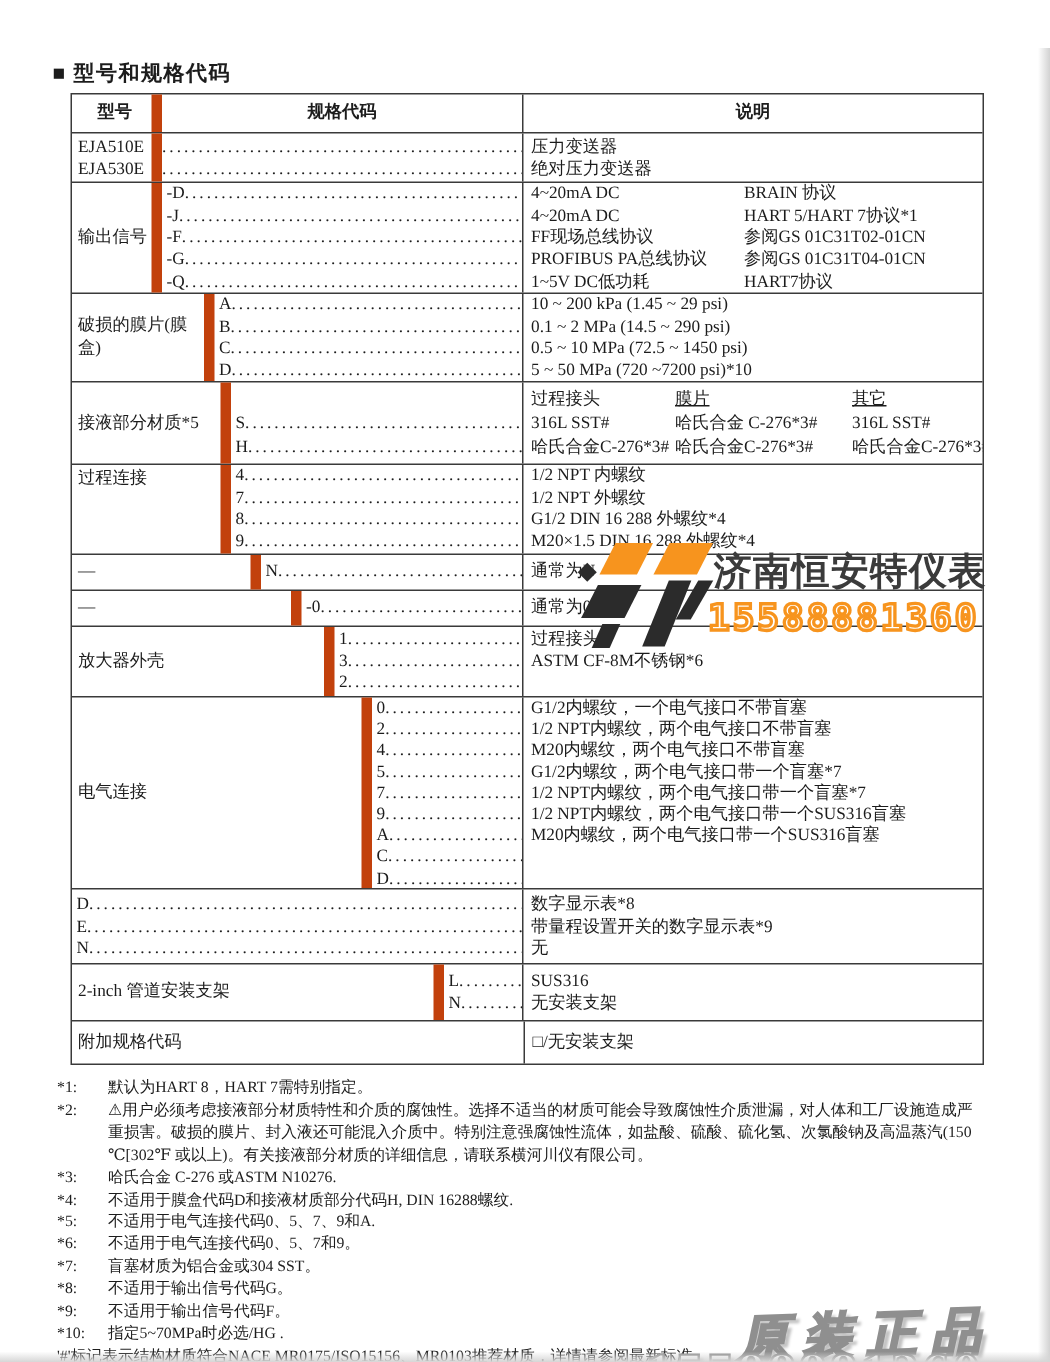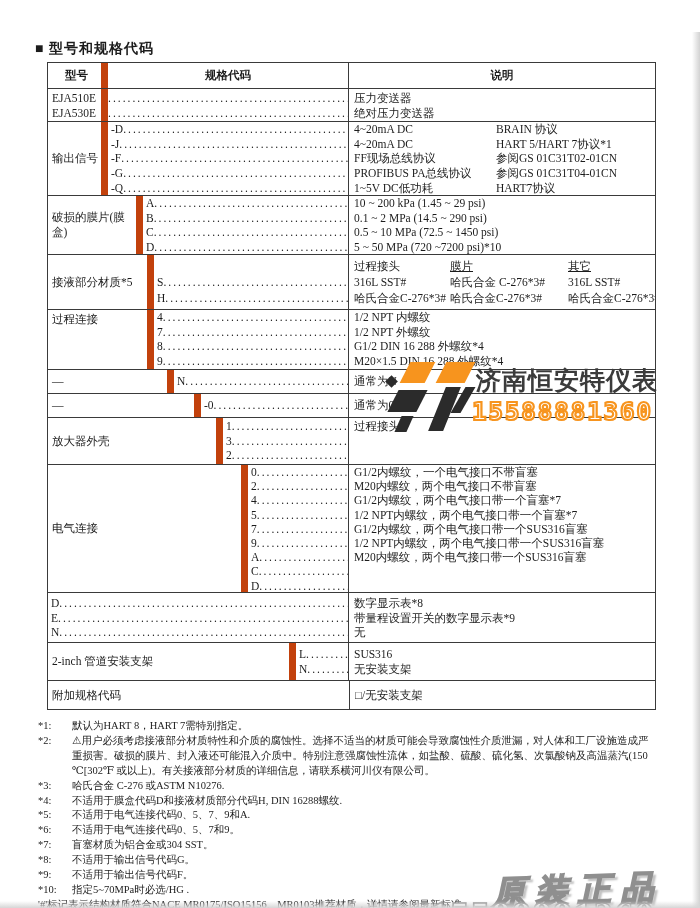--- a/index.html
+++ b/index.html
@@ -283,20 +283,21 @@
             <span class="code">3</span>
             <span class="dots"></span>
           </div>
         <div class="ln">
             <span class="code">2</span>
             <span class="dots"></span>
           </div>
       </div>
       <div class="desccol">
         <div class="dln">过程接头</div>
+        <div class="dln">ASTM CF-8M不锈钢*6</div>
       </div>
     </div>
 
     <div class="sec h-elec">
       <div class="lab" style="width:200px">电气连接</div>
       <div class="codecol">
         <div class="ln">
             <span class="code">0</span>
             <span class="dots"></span>
           </div>
@@ -328,24 +329,24 @@
             <span class="code">C</span>
             <span class="dots"></span>
           </div>
         <div class="ln">
             <span class="code">D</span>
             <span class="dots"></span>
           </div>
       </div>
       <div class="desccol">
         <div class="dln">G1/2内螺纹，一个电气接口不带盲塞</div>
+        <div class="dln">1/2 NPT内螺纹，两个电气接口不带盲塞</div>
         <div class="dln">M20内螺纹，两个电气接口不带盲塞</div>
         <div class="dln">G1/2内螺纹，两个电气接口带一个盲塞*7</div>
         <div class="dln">1/2 NPT内螺纹，两个电气接口带一个盲塞*7</div>
-        <div class="dln">G1/2内螺纹，两个电气接口带一个SUS316盲塞</div>
         <div class="dln">1/2 NPT内螺纹，两个电气接口带一个SUS316盲塞</div>
         <div class="dln">M20内螺纹，两个电气接口带一个SUS316盲塞</div>
       </div>
     </div>
 
     <div class="sec h-ind">
       <div class="codecol">
         <div class="ln">
             <span class="code">D</span>
             <span class="dots"></span>

